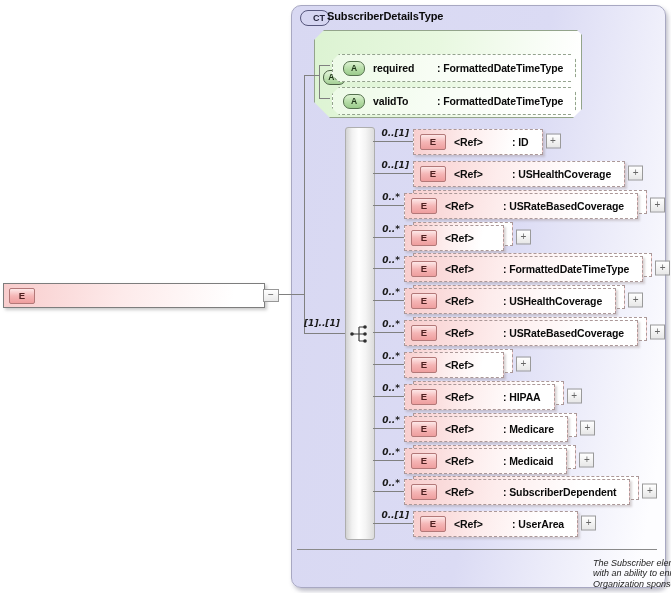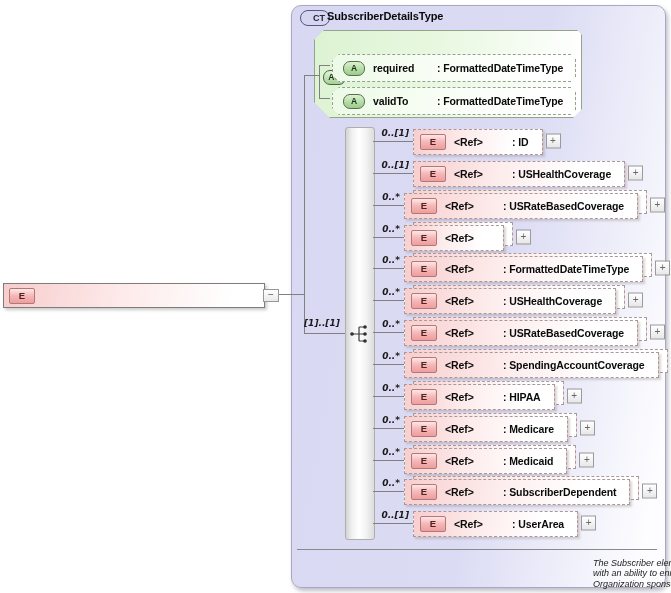--- a/index.html
+++ b/index.html
@@ -192,21 +192,20 @@
       <div class="elem-wrap repeated" style="left: 404px; top: 320px;"><div class="elem-box">
           <div class="e-icon">E</div>
           <div class="elem-ref">&lt;Ref&gt;</div>
           <div class="elem-type">: USRateBasedCoverage</div>
         </div><div class="plus-btn" style="left: calc(100% + 12px);">+</div></div>
       <div class="line" style="left: 373px; top: 364px; width: 32px; height: 1px;"></div>
       <div class="row-card card-label" style="left: 373px; top: 351px; width: 27px;">0..*</div>
       <div class="elem-wrap repeated" style="left: 404px; top: 352px;"><div class="elem-box">
           <div class="e-icon">E</div>
           <div class="elem-ref">&lt;Ref&gt;</div>
-          <div class="elem-type">: SpendingAccountCoverage</div>
         </div><div class="plus-btn" style="left: calc(100% + 12px);">+</div></div>
       <div class="line" style="left: 373px; top: 396px; width: 32px; height: 1px;"></div>
       <div class="row-card card-label" style="left: 373px; top: 383px; width: 27px;">0..*</div>
       <div class="elem-wrap repeated" style="left: 404px; top: 384px;"><div class="elem-box">
           <div class="e-icon">E</div>
           <div class="elem-ref">&lt;Ref&gt;</div>
           <div class="elem-type">: HIPAA</div>
         </div><div class="plus-btn" style="left: calc(100% + 12px);">+</div></div>
       <div class="line" style="left: 373px; top: 428px; width: 32px; height: 1px;"></div>
       <div class="row-card card-label" style="left: 373px; top: 415px; width: 27px;">0..*</div>

